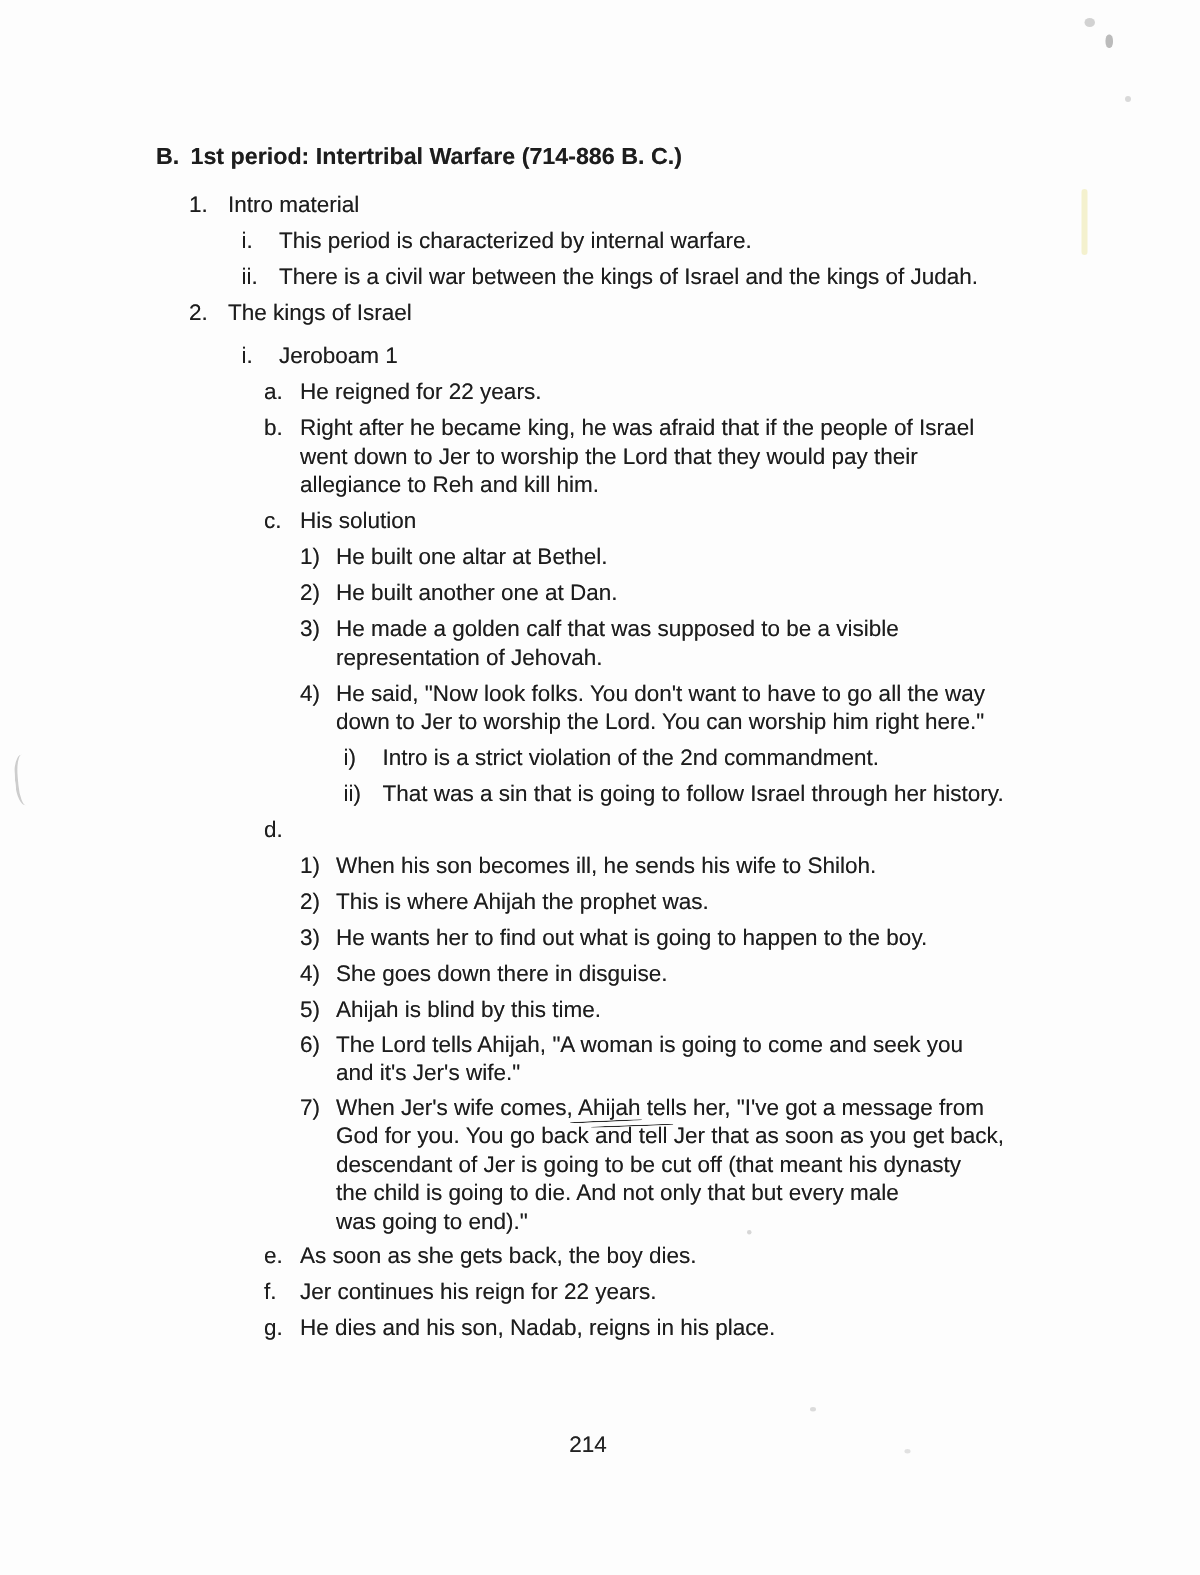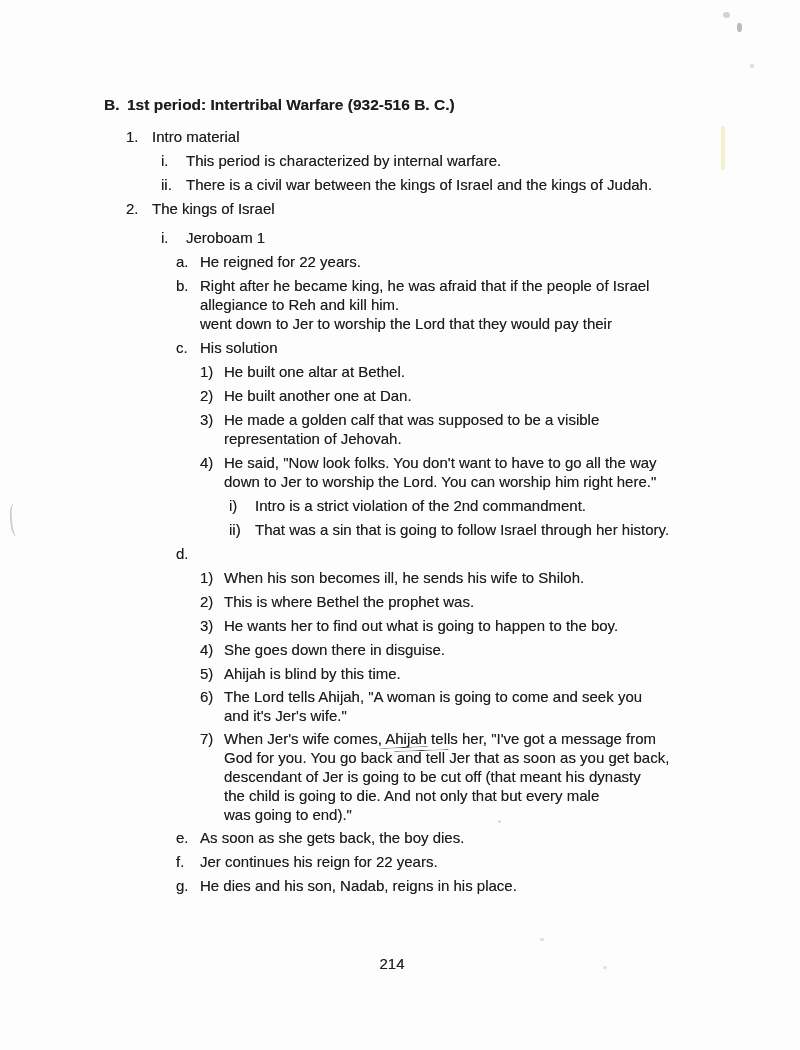--- a/index.html
+++ b/index.html
@@ -103,21 +103,21 @@
 </style>
 </head>
 <body>
 
 <div class="page">
   <div class="doc">
 
     <div class="item heading">
       <span class="lbl">B.</span>
       <div class="txt">
-          <div class="ln">1st period: Intertribal Warfare (932-516 B. C.)</div>
+          <div class="ln">1st period: Intertribal Warfare (714-886 B. C.)</div>
         </div>
     </div>
 
     <div class="item lvl1">
       <span class="lbl">1.</span>
       <div class="txt">
           <div class="ln">Intro material</div>
         </div>
     </div>
 
@@ -153,22 +153,22 @@
       <span class="lbl">a.</span>
       <div class="txt">
           <div class="ln">He reigned for 22 years.</div>
         </div>
     </div>
 
     <div class="item lvl3">
       <span class="lbl">b.</span>
       <div class="txt">
         <div class="ln">Right after he became king, he was afraid that if the people of Israel</div>
+        <div class="ln">went down to Jer to worship the Lord that they would pay their</div>
         <div class="ln">allegiance to Reh and kill him.</div>
-        <div class="ln">went down to Jer to worship the Lord that they would pay their</div>
       </div>
     </div>
 
     <div class="item lvl3">
       <span class="lbl">c.</span>
       <div class="txt">
           <div class="ln">His solution</div>
         </div>
     </div>
 
@@ -223,21 +223,21 @@
     <div class="item lvl4">
       <span class="lbl">1)</span>
       <div class="txt">
           <div class="ln">When his son becomes ill, he sends his wife to Shiloh.</div>
         </div>
     </div>
 
     <div class="item lvl4">
       <span class="lbl">2)</span>
       <div class="txt">
-          <div class="ln">This is where Bethel the prophet was.</div>
+          <div class="ln">This is where Ahijah the prophet was.</div>
         </div>
     </div>
 
     <div class="item lvl4">
       <span class="lbl">3)</span>
       <div class="txt">
           <div class="ln">He wants her to find out what is going to happen to the boy.</div>
         </div>
     </div>
 

